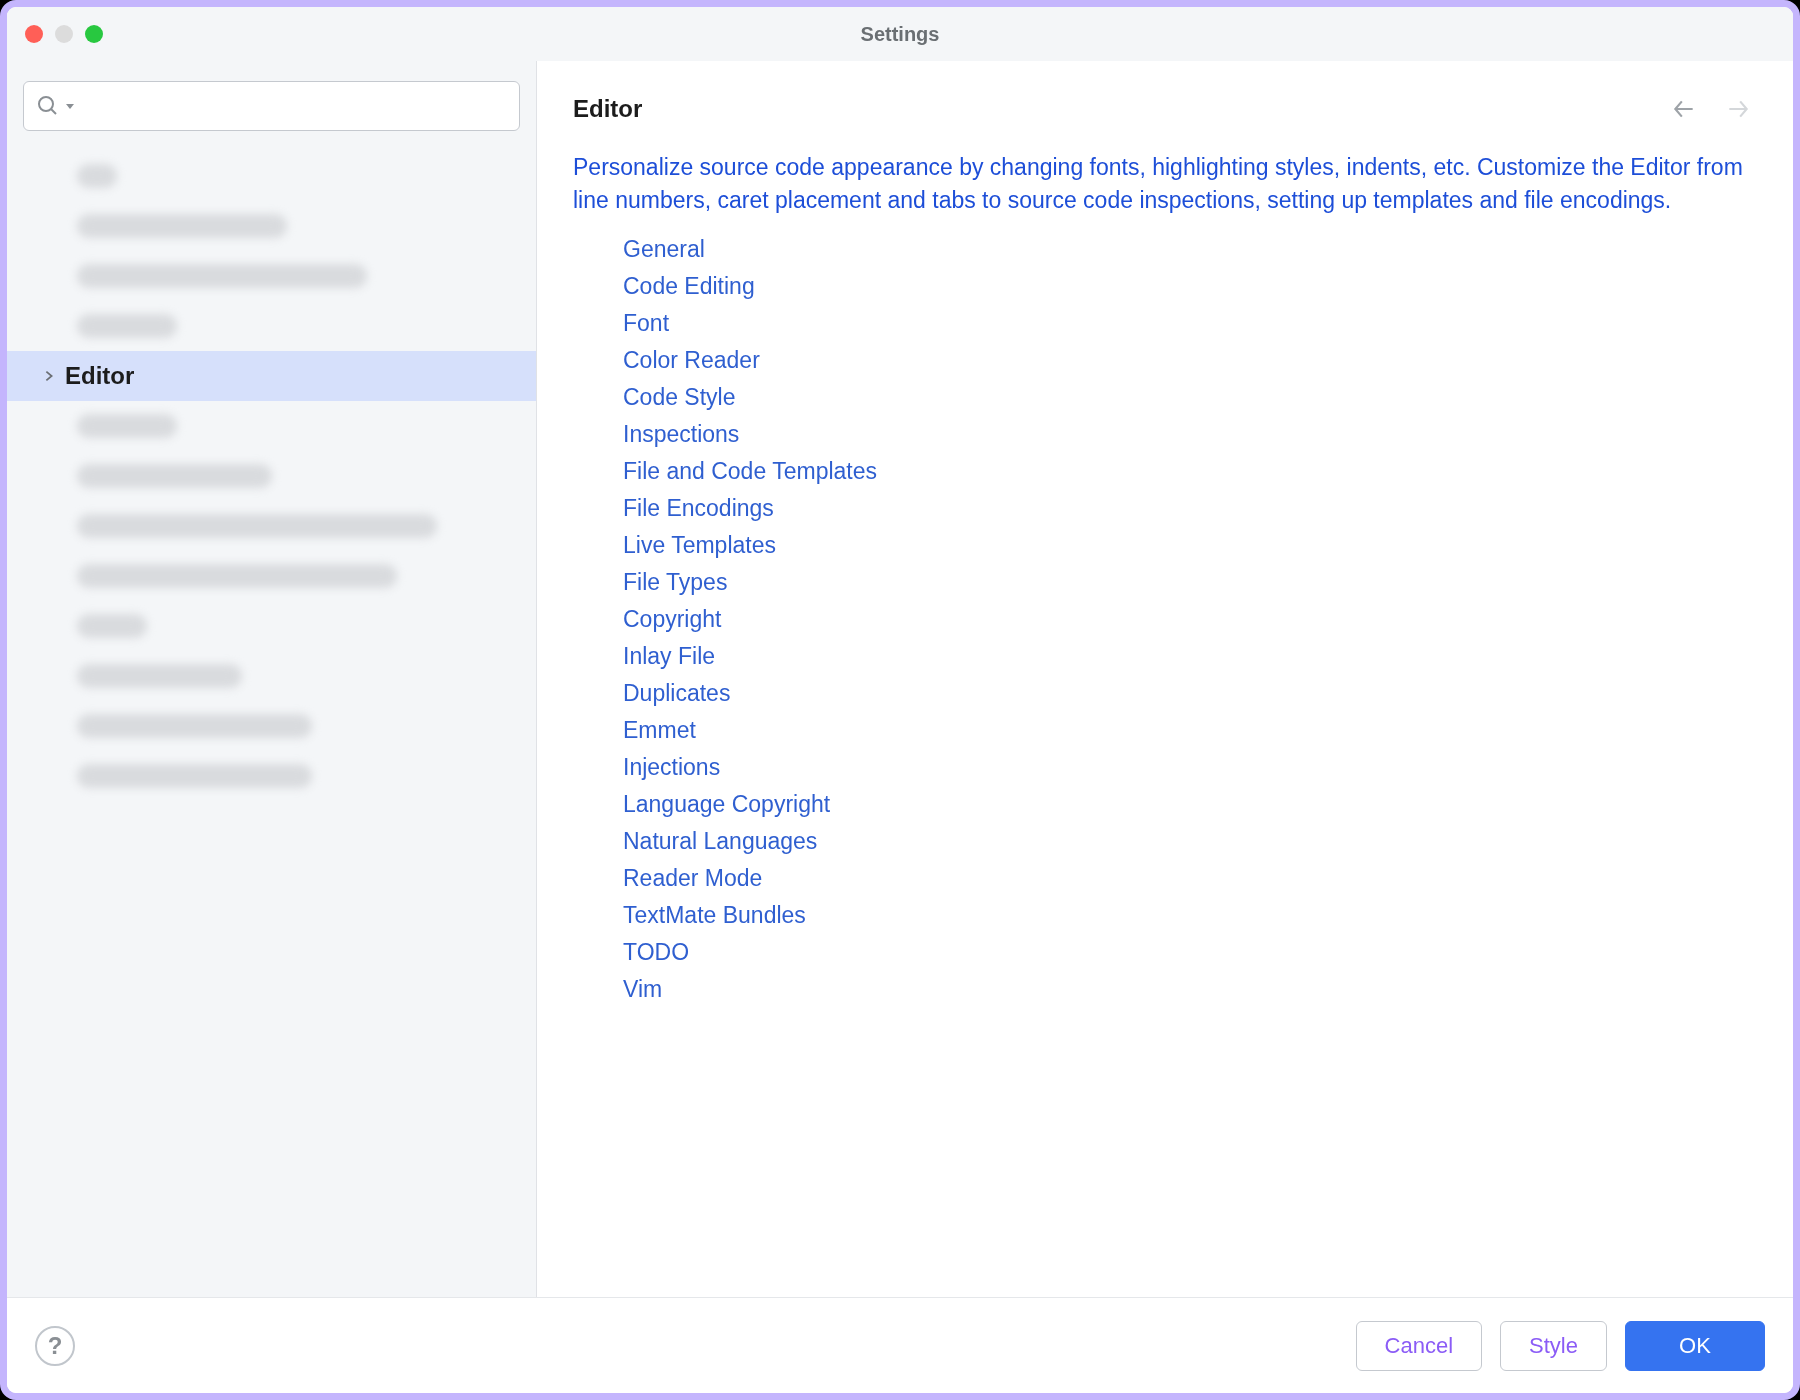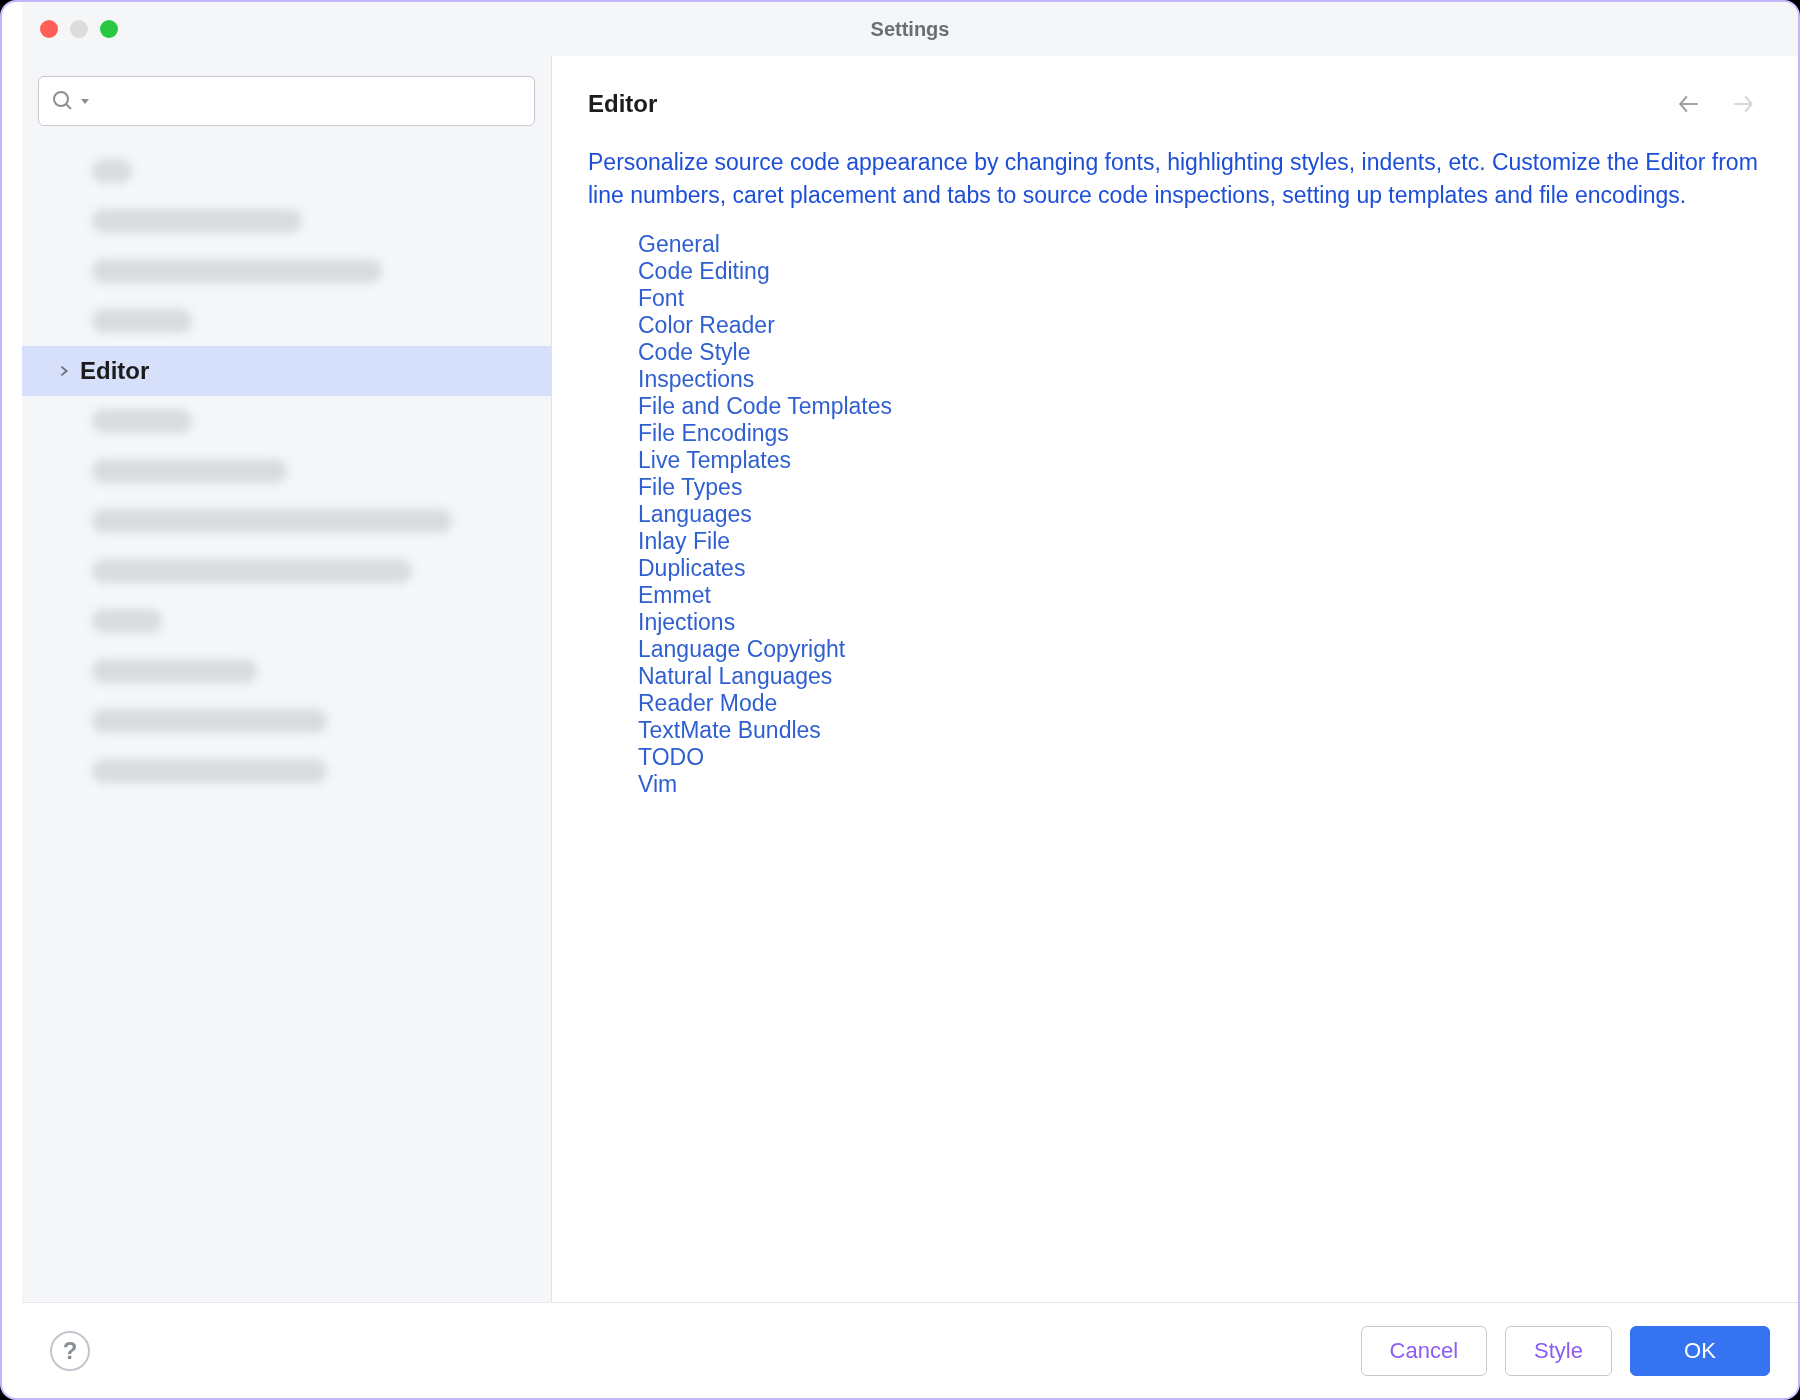--- a/index.html
+++ b/index.html
@@ -9,22 +9,21 @@
     background: #000;
   }
   .window {
     width: 1800px;
     height: 1400px;
     background: #fff;
     border-radius: 16px;
     overflow: hidden;
     display: flex;
     flex-direction: column;
-    border: 2px solid #c4b5fd;
-    padding-left: 20px;
+    border: 7px solid #c4b5fd;
   }
   .titlebar {
     height: 54px;
     background: #f4f6f8;
     display: flex;
     align-items: center;
     position: relative;
     flex-shrink: 0;
   }
   .traffic-lights {
@@ -121,21 +120,21 @@
     padding: 28px 36px 0 36px;
     overflow: auto;
   }
   .desc {
     font-size: 23px; color: #1d4ed8; line-height: 1.45;
     max-width: 1180px;
   }
   .link-list {
     margin-top: 18px;
     padding-left: 50px;
-    display: flex; flex-direction: column; 
+    display: flex; flex-direction: column; gap: 10px;
   }
   .link-list a {
     color: #2f5fd0; font-size: 23px; text-decoration: none;
     width: fit-content;
   }
   .footer {
     height: 96px; border-top: 1px solid #e5e7ea;
     display: flex; align-items: center; padding: 0 28px;
     background: #fff;
     flex-shrink: 0;
@@ -260,21 +259,21 @@
             <a href="#">General</a>
             <a href="#">Code Editing</a>
             <a href="#">Font</a>
             <a href="#">Color Reader</a>
             <a href="#">Code Style</a>
             <a href="#">Inspections</a>
             <a href="#">File and Code Templates</a>
             <a href="#">File Encodings</a>
             <a href="#">Live Templates</a>
             <a href="#">File Types</a>
-            <a href="#">Languages</a>
+            <a href="#">Copyright</a>
             <a href="#">Inlay File</a>
             <a href="#">Duplicates</a>
             <a href="#">Emmet</a>
             <a href="#">Injections</a>
             <a href="#">Language Copyright</a>
             <a href="#">Natural Languages</a>
             <a href="#">Reader Mode</a>
             <a href="#">TextMate Bundles</a>
             <a href="#">TODO</a>
             <a href="#">Vim</a>

